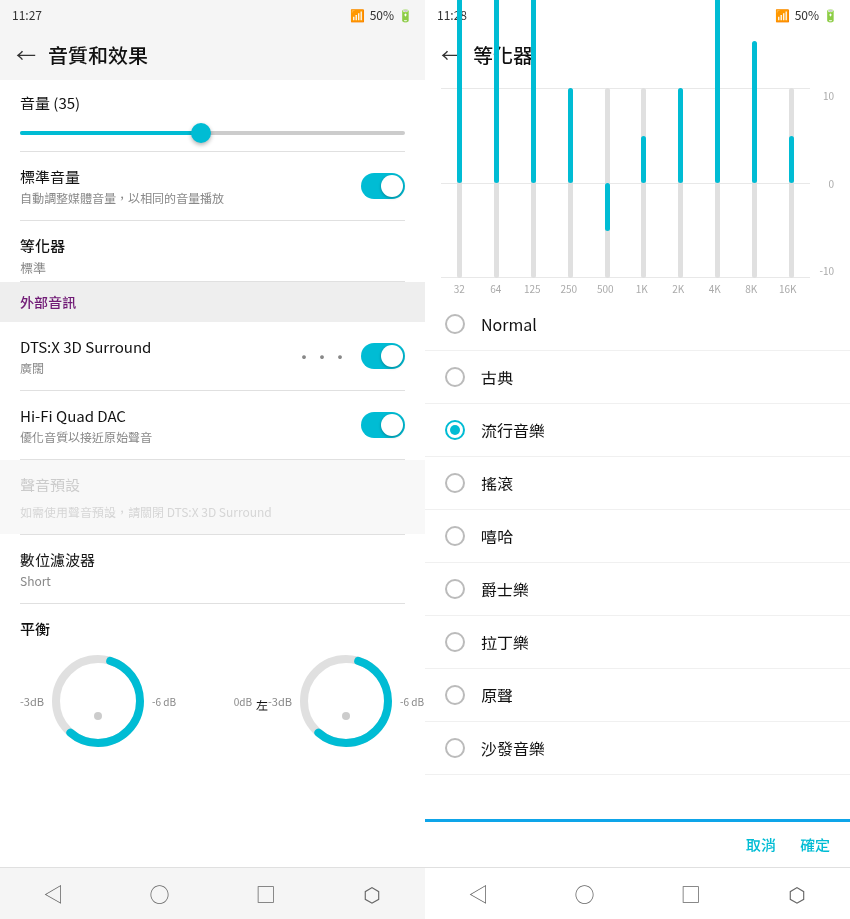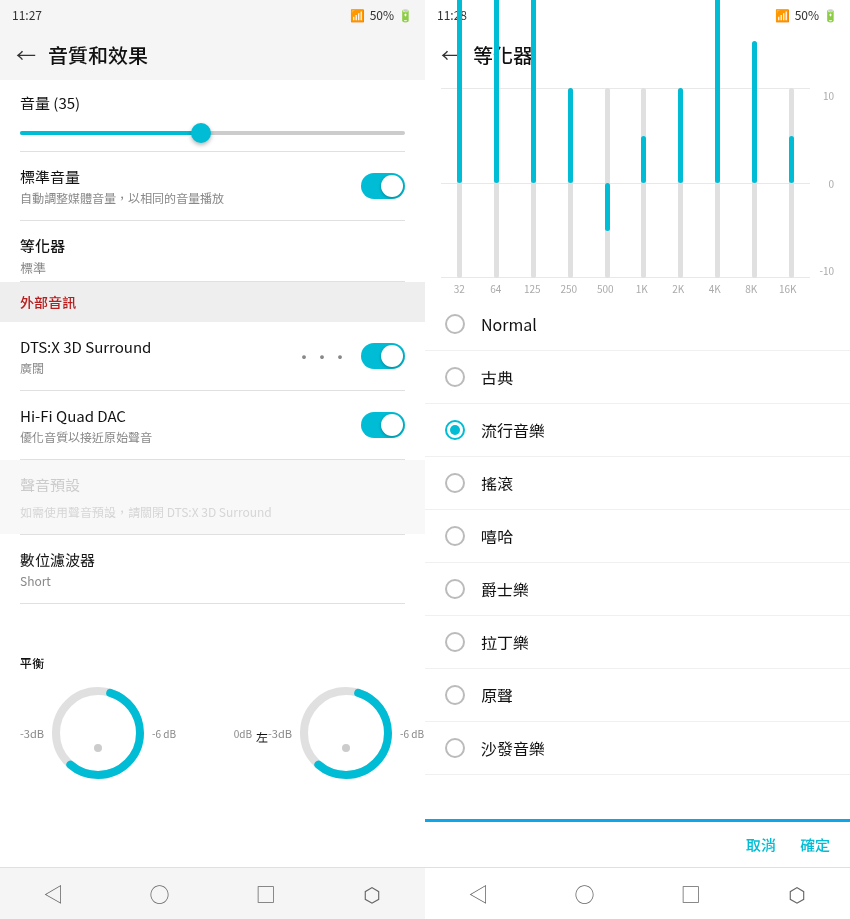--- a/index.html
+++ b/index.html
@@ -184,21 +184,21 @@
       font-size: 13px;
       color: #888;
       margin-top: 2px;
     }
 
     
     .section-header {
       background: #eeeeee;
       padding: 10px 20px;
       font-size: 14px;
-      color: #b91c1c;
+      color: #701a75;
       font-weight: 500;
     }
 
     
     .dts-row {
       display: flex;
       align-items: center;
       justify-content: space-between;
       padding: 14px 20px;
       background: #fff;
@@ -240,25 +240,24 @@
       padding: 14px 20px;
       background: #fff;
     }
 
     
     .balance-section {
       padding: 14px 20px 10px;
       background: #fff;
     }
     .balance-title {
-      font-size: 12px;
+      font-size: 15px;
       color: #111;
       font-weight: 500;
       margin-bottom: 12px;
-      margin-top: 36px;
     }
     .balance-knobs {
       display: flex;
       justify-content: space-around;
     }
     .knob-container {
       display: flex;
       flex-direction: row;
       align-items: center;
       gap: 4px;

